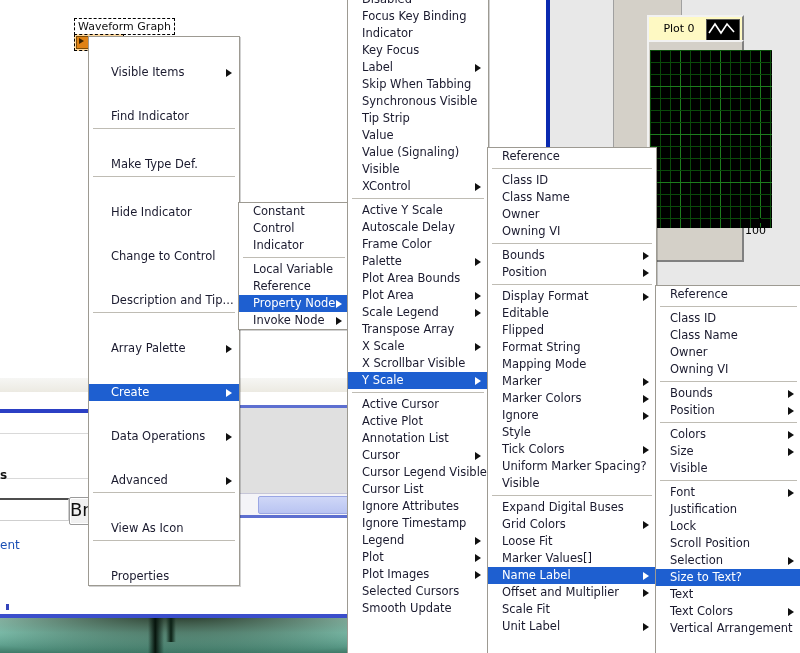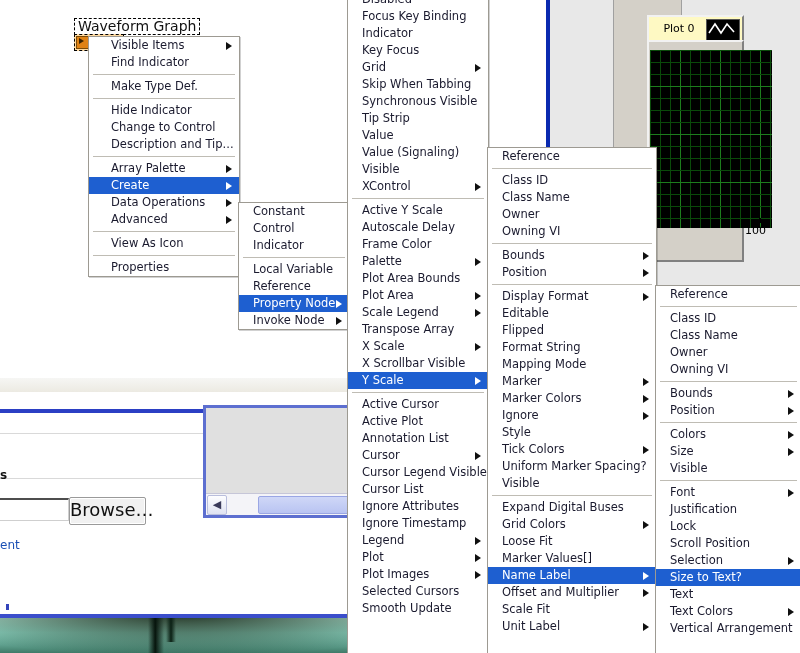--- a/index.html
+++ b/index.html
@@ -78,21 +78,21 @@
   #bottom-photo .stem2{position:absolute;left:166px;top:0;width:10px;height:24px;
       background:linear-gradient(90deg,rgba(0,0,0,0) 0%,#0b2014 50%,rgba(0,0,0,0) 100%);}
   #photo-blueline{position:absolute;left:0;top:614px;width:800px;height:4px;background:#3b4ecb;}
   #lw-dot{position:absolute;left:6px;top:604px;width:3px;height:6px;background:#3344bb;}
 
   
   #right-gutter{position:absolute;left:347px;top:378px;width:453px;height:275px;background:#ffffff;}
 
   
   #wf-label{position:absolute;left:74px;top:18px;height:15px;padding:0 3px;
-     border:1px dashed #000;font-size:14px;line-height:15px;color:#111;background:#fff;}
+     border:1px dashed #000;font-size:11px;line-height:15px;color:#111;background:#fff;}
   #wf-term{position:absolute;left:74px;top:34px;width:48px;height:15px;
      border:1px dashed #000;background:#ffd9a0;}
   #wf-term-icon{position:absolute;left:76px;top:36px;width:11px;height:11px;
      background:#e08214;border:1px solid #7a4a06;}
   #wf-term-arrow{position:absolute;left:79px;top:38px;width:0;height:0;
      border-left:5px solid #3a2200;border-top:3px solid transparent;border-bottom:3px solid transparent;}
 
   
   .menu{position:absolute;background:#ffffff;border:1px solid #9d9a92;
      box-shadow:1px 1px 0 rgba(0,0,0,.18);}
@@ -106,21 +106,21 @@
 
   #menu1{left:88px;top:36px;width:150px;}
   #menu2{left:238px;top:202px;width:110px;}
   #menu3{left:347px;top:-10px;width:140px;}
   #menu4{left:487px;top:147px;width:168px;}
   #menu5{left:655px;top:285px;width:145px;}
   #menu3 .mi{padding-left:14px;}
   #menu4 .mi{padding-left:14px;}
   #menu5 .mi{padding-left:14px;}
   #menu2 .mi{padding-left:14px;}
-  #menu1 .mi{padding-left:22px;}
+  #menu1 .mi{padding-left:22px;margin-top:27px;}
   .clip{overflow:hidden;}
 </style>
 </head>
 <body>
 
 <div id="bg">
 
   <div id="diagram-canvas"></div>
 
   <div class="blue-bar" style="left:546px;top:0;width:4px;height:148px;"></div>
@@ -234,21 +234,21 @@
     <div class="mi"><span>Local Variable</span></div>
     <div class="mi"><span>Reference</span></div>
     <div class="mi sel"><span>Property Node</span><span class="arrow"></span></div>
     <div class="mi"><span>Invoke Node</span><span class="arrow"></span></div>
   </div>
 <div class="menu clip" id="menu3" style="height: 669px;">
     <div class="mi"><span>Disabled</span></div>
     <div class="mi"><span>Focus Key Binding</span></div>
     <div class="mi"><span>Indicator</span></div>
     <div class="mi"><span>Key Focus</span></div>
-    <div class="mi"><span>Grid</span><span class="arrow"></span></div>
+    <div class="mi"><span>Label</span><span class="arrow"></span></div>
     <div class="mi"><span>Skip When Tabbing</span></div>
     <div class="mi"><span>Synchronous Visible</span></div>
     <div class="mi"><span>Tip Strip</span></div>
     <div class="mi"><span>Value</span></div>
     <div class="mi"><span>Value (Signaling)</span></div>
     <div class="mi"><span>Visible</span></div>
     <div class="mi"><span>XControl</span><span class="arrow"></span></div>
     <div class="sep"></div>
     <div class="mi"><span>Active Y Scale</span></div>
     <div class="mi"><span>Autoscale Delay</span></div>

